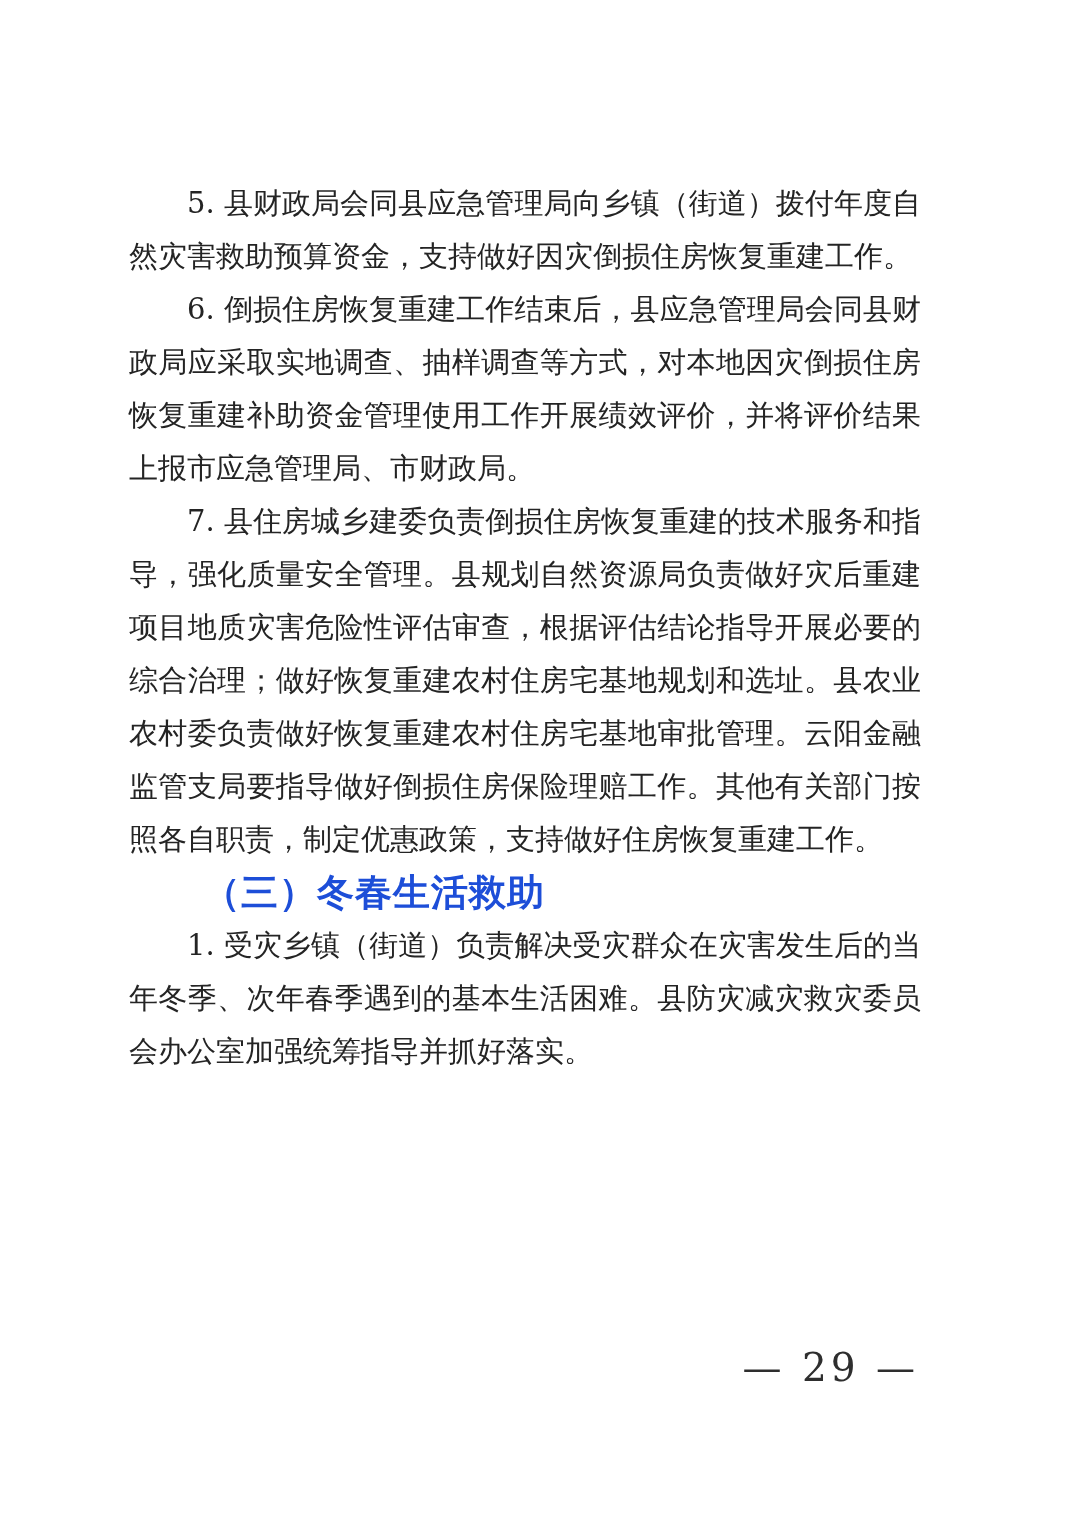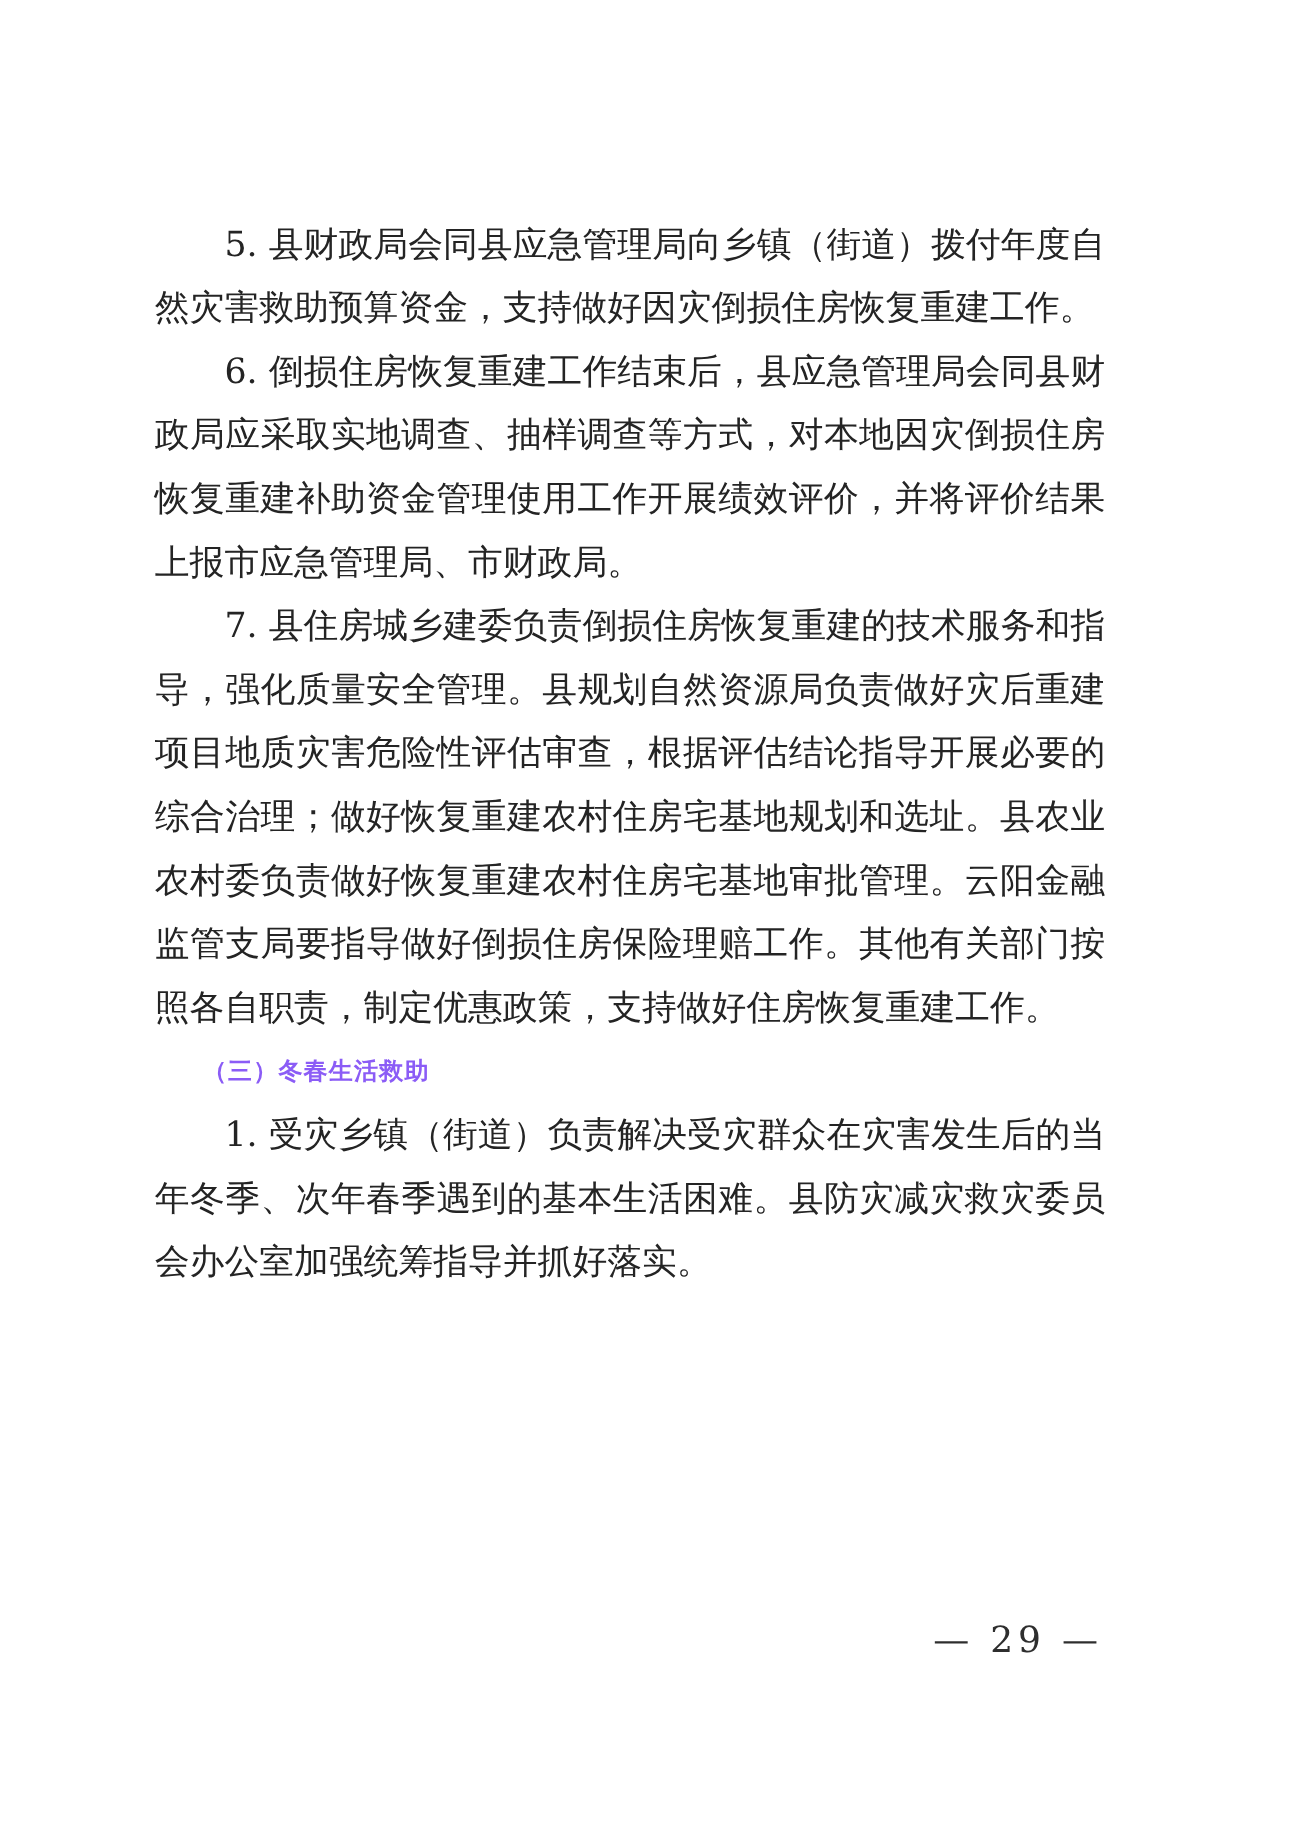--- a/index.html
+++ b/index.html
@@ -25,32 +25,32 @@
     margin: 0;
     font-size: 29px;
     line-height: 53px;
     color: #242424;
     text-align: justify;
     text-indent: 2em;
     word-break: break-all;
   }
   .heading {
     margin: 0;
-    font-size: 20px;
+    font-size: 37px;
     line-height: 53px;
-    color: #8b5cf6;
+    color: #1d4ed8;
     text-indent: 2em;
     font-weight: 700;
     letter-spacing: 1px;
   }
   .page-number {
     position: absolute;
     top: 1348px;
     right: 155px;
-    font-size: 30px;
+    font-size: 39px;
     line-height: 40px;
     color: #2e2e2e;
     letter-spacing: 4px;
   }
 </style>
 </head>
 <body>
 
 <div class="page">
   <main class="content">

